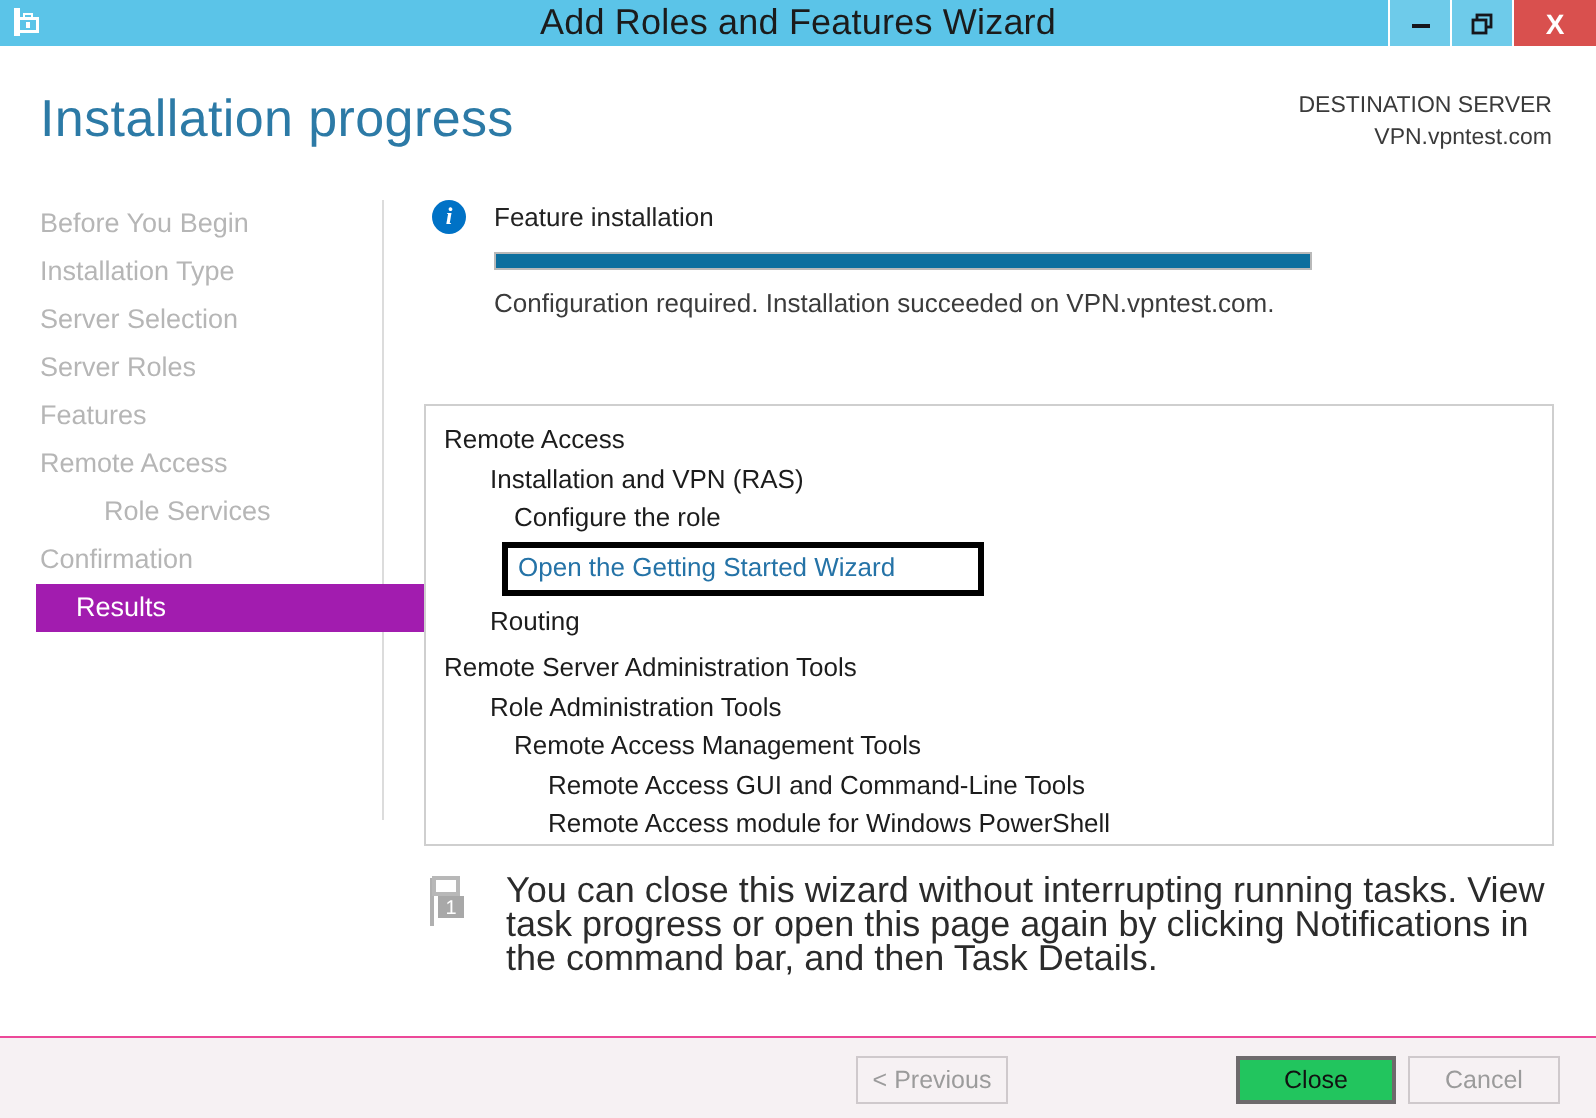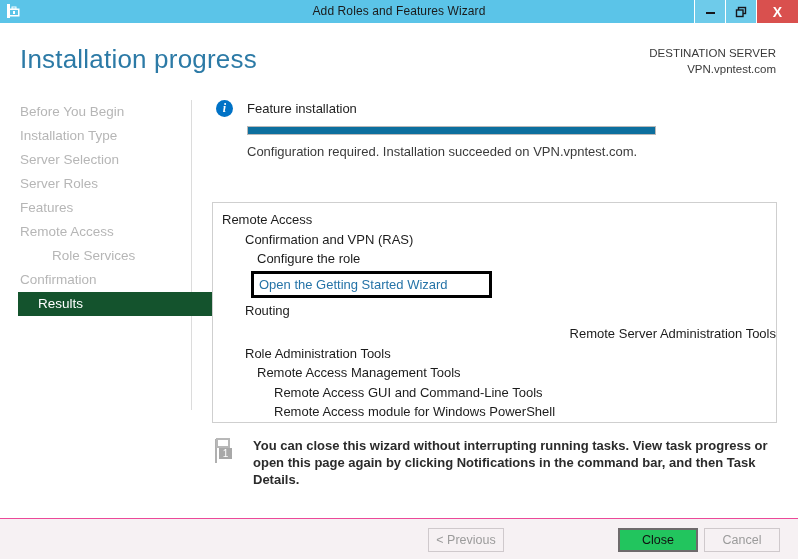--- a/index.html
+++ b/index.html
@@ -35,21 +35,21 @@
     position: absolute;
     left: 5px; top: 3px;
     width: 17px; height: 17px;
   }
   .title-text {
     position: absolute;
     left: 0; top: 0;
     width: 798px;
     text-align: center;
     line-height: 23px;
-    font-size: 12px;
+    font-size: 18px;
     color: #1b1b1b;
     font-family: "Liberation Sans", sans-serif;
     letter-spacing: 0.1px;
   }
   .win-buttons {
     position: absolute;
     right: 0; top: 0;
     height: 23px;
     display: flex;
   }
@@ -110,21 +110,21 @@
     line-height: 24px;
     padding-left: 20px;
     font-size: 13.5px;
     color: #b6b6b6;
     white-space: nowrap;
   }
   .nav-item.sub {
     padding-left: 52px;
   }
   .nav-item.active {
-    background: #14532d;
+    background: #a21caf;
     color: #ffffff;
     margin-left: 18px;
     width: 200px;
     box-sizing: border-box;
   }
 
   
   .main {
     position: absolute;
     left: 212px; top: 100px;
@@ -195,21 +195,21 @@
     font-size: 13px;
     color: #1c1c1c;
     line-height: 19.5px;
     height: 19.5px;
     white-space: nowrap;
   }
   .tree-item.lvl0 { padding-left: 9px; }
   .tree-item.lvl1 { padding-left: 32px; }
   .tree-item.lvl2 { padding-left: 44px; }
   .tree-item.lvl3 { padding-left: 61px; }
-  .tree-item.gapbefore { margin-top: 4px; text-align: right; }
+  .tree-item.gapbefore { margin-top: 4px; }
 
   .wizard-link-row {
     height: 27px;
     padding-left: 38px;
     margin-top: 2px;
     margin-bottom: 3px;
   }
   .wizard-link-box {
     display: inline-block;
     border: 3px solid #000000;
@@ -232,25 +232,24 @@
     display: flex;
     align-items: flex-start;
   }
   .flag-icon {
     position: relative;
     width: 25px; height: 28px;
     flex: 0 0 auto;
   }
   .notice-text {
     margin-left: 16px;
-    font-size: 13px;
+    font-size: 18px;
     color: #2b2b2b;
     line-height: 17px;
     width: 520px;
-    font-weight: bold;
   }
   .export-link {
     position: absolute;
     left: 212px; top: 482px;
     font-size: 12.5px;
     color: #2573a7;
     text-decoration: none;
     border-bottom: 1px solid #2573a7;
     padding-bottom: 1px;
     cursor: pointer;
@@ -346,21 +345,21 @@
       <div class="feature-label">Feature installation</div>
     </div>
     <div class="progress-track">
       <div class="progress-fill" style="width:100%"></div>
     </div>
     <div class="status-text">Configuration required. Installation succeeded on VPN.vpntest.com.</div>
   </div>
 
   <div class="results-box">
     <div class="tree-item lvl0">Remote Access</div>
-    <div class="tree-item lvl1">Confirmation and VPN (RAS)</div>
+    <div class="tree-item lvl1">Installation and VPN (RAS)</div>
     <div class="tree-item lvl2">Configure the role</div>
     <div class="wizard-link-row">
       <span class="wizard-link-box">
         <span class="wizard-link">Open the Getting Started Wizard</span>
       </span>
     </div>
     <div class="tree-item lvl1">Routing</div>
     <div class="tree-item lvl0 gapbefore">Remote Server Administration Tools</div>
     <div class="tree-item lvl1">Role Administration Tools</div>
     <div class="tree-item lvl2">Remote Access Management Tools</div>

